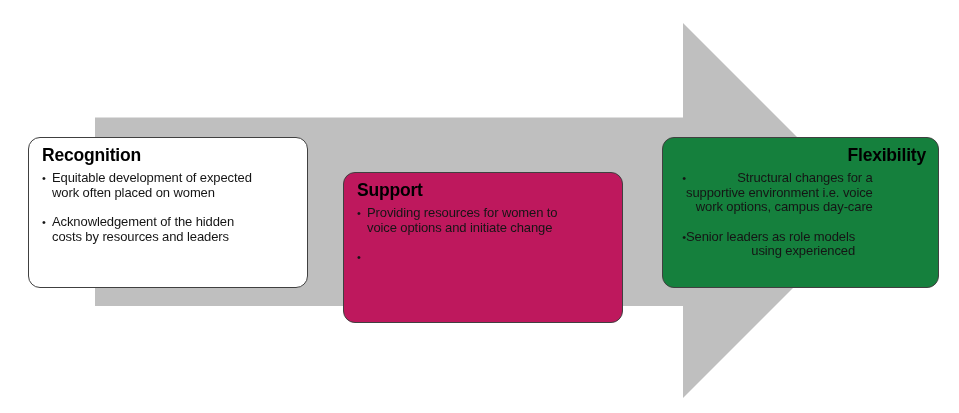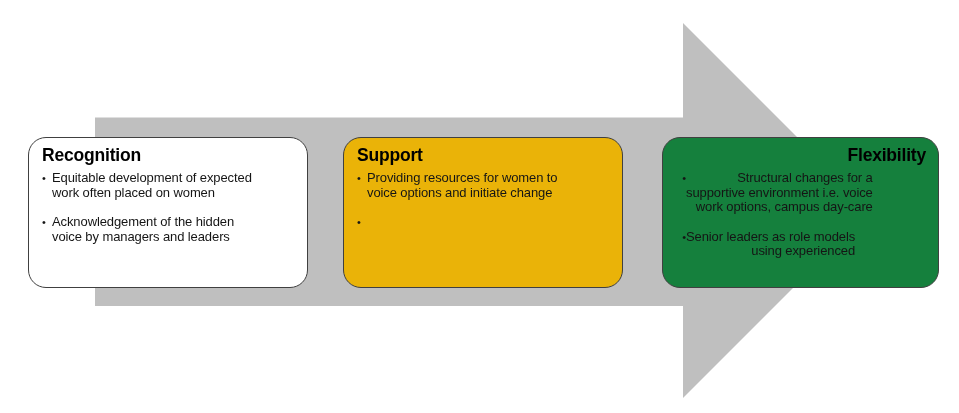--- a/index.html
+++ b/index.html
@@ -21,21 +21,21 @@
     top: 0;
     width: 959px;
     height: 413px;
     display: block;
   }
   .card {
     position: absolute;
     top: 137px;
     height: 151px;
     border: 1.4px solid #404040;
-    border-radius: 18px;
+    border-radius: 12px;
     box-sizing: border-box;
     padding: 7px 12px 6px 13px;
     background: #ffffff;
   }
   .card.c1 { left: 28px;  width: 280px; }
   .card.c2 { left: 343px; width: 280px; }
   .card.c3 { left: 662px; width: 277px; }
   .card-title {
     font-size: 17.5px;
     font-weight: bold;
@@ -79,25 +79,25 @@
   <div class="card c1" style="background-color: rgb(255, 255, 255);">
     <div class="card-title">Recognition</div>
     <div class="bullet">
       <span class="marker">•</span>
       <span class="text">Equitable development of expected
 work often placed on women</span>
     </div>
     <div class="bullet">
       <span class="marker">•</span>
       <span class="text">Acknowledgement of the hidden
-voice by managers and leaders</span>
+costs by resources and leaders</span>
     </div>
   </div>
 
-  <div class="card c2" style="background-color: #eab308;">
+  <div class="card c2" style="background-color: #be185d; margin-top: 35px;">
     <div class="card-title">Support</div>
     <div class="bullet">
       <span class="marker">•</span>
       <span class="text">Providing resources for women to
 voice options and initiate change</span>
     </div>
     <div class="bullet">
       <span class="marker">•</span>
     </div>
   </div>

